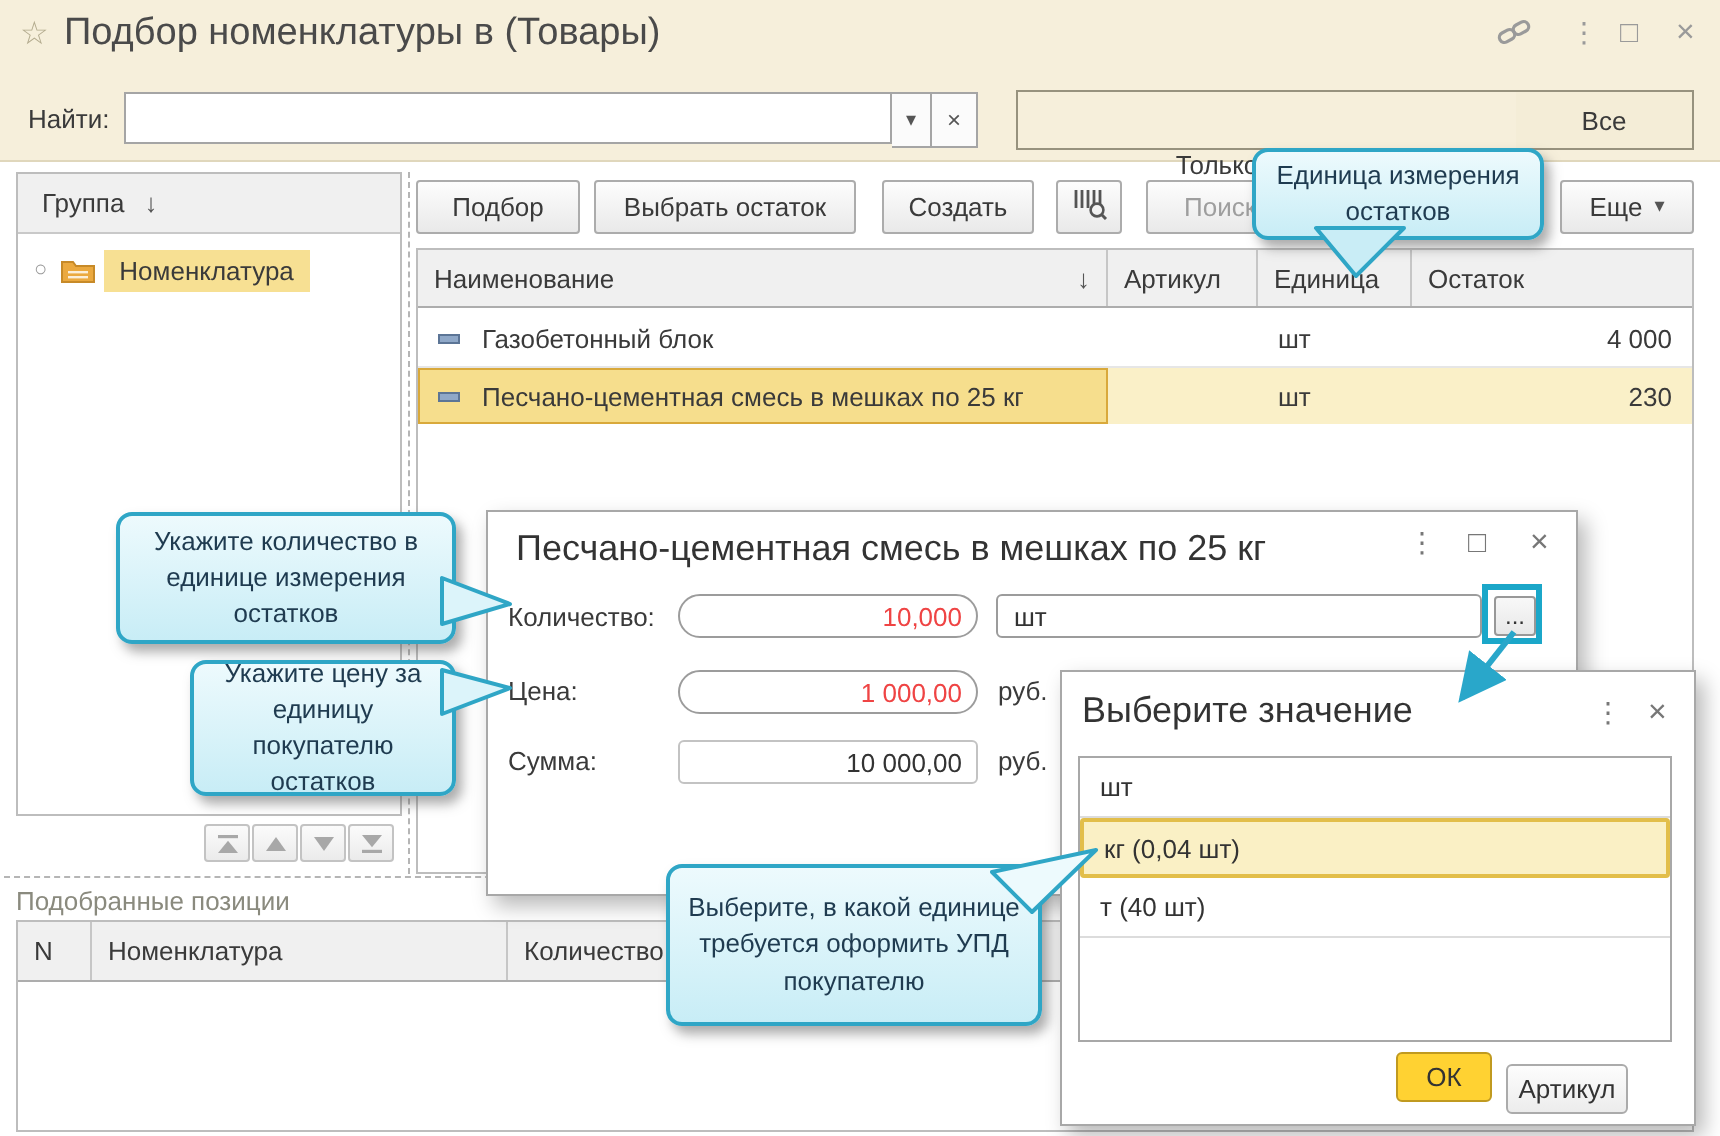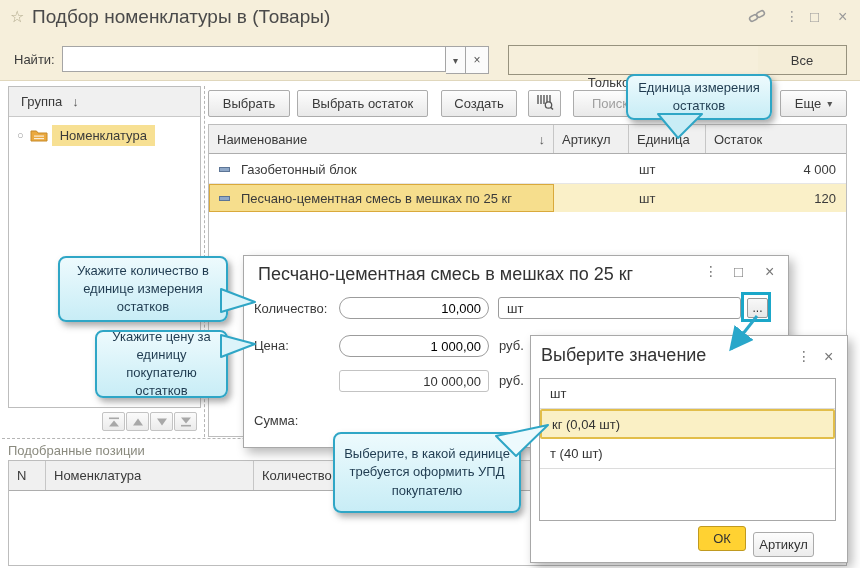--- a/index.html
+++ b/index.html
@@ -47,21 +47,21 @@
   .vdash{border-left:1px dashed #B5B5B5;width:0;}
   .hdash{border-top:1px dashed #B5B5B5;height:0;}
 
   
   .dialog{background:#fff;border:1px solid #A8A8A8;box-shadow:4px 5px 10px rgba(0,0,0,.28);box-sizing:border-box;}
   .dtitle{font-size:18px;color:#333;white-space:nowrap;}
   .dicon{font-size:14px;color:#777;}
   .field{border:1px solid #9C9C9C;border-radius:3px;background:#fff;font-size:13px;color:#333;box-sizing:border-box;display:flex;align-items:center;}
   .field.num{justify-content:flex-end;padding-right:7px;}
   .field.ro{border-color:#C3C3C3;}
-  input.fieldin{border:1px solid #9C9C9C;border-radius:11px;background:#fff;font-size:13px;color:#000000;box-sizing:border-box;text-align:right;padding:0 7px;outline:none;width:100%;height:100%;}
+  input.fieldin{border:1px solid #9C9C9C;border-radius:11px;background:#fff;font-size:13px;color:#ef4444;box-sizing:border-box;text-align:right;padding:0 7px;outline:none;width:100%;height:100%;}
   .ellip-btn{border:1px solid #989898;border-radius:2px;background:linear-gradient(#F8F8F8,#E8E8E8);font-size:12px;color:#333;display:flex;align-items:center;justify-content:center;box-sizing:border-box;}
   .teal-frame{border:3px solid #1BA7C9;box-sizing:border-box;}
 
   .list{border:1px solid #A8A8A8;background:#fff;box-sizing:border-box;}
   .listitem{height:30px;display:flex;align-items:center;padding-left:10px;font-size:13px;color:#333;border-bottom:1px solid #DCDCDC;box-sizing:border-box;}
   .listitem.sel{background:#FAF0C5;border:2px solid #E2BE4A;border-radius:2px;}
   .okbtn{background:#FFD232;border:1px solid #C09A20;border-radius:3px;font-size:13px;color:#333;display:flex;align-items:center;justify-content:center;box-sizing:border-box;}
   .cancelbtn{background:linear-gradient(#FDFDFD,#ECECEC);border:1px solid #ABABAB;border-radius:3px;font-size:13px;color:#333;display:flex;align-items:center;justify-content:center;box-sizing:border-box;}
 
   
@@ -141,21 +141,21 @@
         <svg width="12" height="10" viewBox="0 0 12 10">
           <polygon points="1,0.5 11,0.5 6,6.6" fill="#A8A8A8"></polygon>
           <rect x="1" y="7.9" width="10" height="1.6" fill="#A8A8A8"></rect>
         </svg>
       </div>
   </div>
 
   <div class="abs vdash" style="left:204px;top:86px;height:351px;"></div>
   <div class="abs hdash" style="left:2px;top:438px;width:845px;"></div>
 
-  <div class="abs btn" style="left:208px;top:90px;width:82px;height:27px;">Выбрать</div>
+  <div class="abs btn" style="left:208px;top:90px;width:82px;height:27px;">Подбор</div>
   <div class="abs btn" style="left:297px;top:90px;width:131px;height:27px;">Выбрать остаток</div>
   <div class="abs btn" style="left:441px;top:90px;width:76px;height:27px;">Создать</div>
   <div class="abs btn" style="left:528px;top:90px;width:33px;height:27px;">
     <span>
       <svg width="18" height="16" viewBox="0 0 18 16">
           <g stroke="#555" stroke-width="1.4">
             <line x1="2" y1="1" x2="2" y2="10"></line>
             <line x1="5" y1="1" x2="5" y2="10"></line>
             <line x1="8" y1="1" x2="8" y2="10"></line>
             <line x1="11" y1="1" x2="11" y2="8"></line>
@@ -200,21 +200,21 @@
       <div style="flex:1;text-align:right;padding-right:10px;" class="txt">4 000</div>
     </div>
 
     <div class="selrow" style="display:flex;align-items:center;height:28px;">
       <div class="selcell" style="width:345px;height:28px;display:flex;align-items:center;">
           <span class="itemdash" style="margin-left:9px;"></span>
           <span class="txt" style="margin-left:11px;">Песчано-цементная смесь в мешках по 25 кг</span>
         </div>
       <div style="width:75px;" class="txt"></div>
       <div style="width:77px;padding-left:10px;box-sizing:border-box;" class="txt">шт</div>
-      <div style="flex:1;text-align:right;padding-right:10px;" class="txt">120</div>
+      <div style="flex:1;text-align:right;padding-right:10px;" class="txt">230</div>
     </div>
   </div>
 
   <div class="abs gray" style="left:8px;top:443px;font-size:13px;">Подобранные позиции</div>
   <div class="abs tbl" style="left:8px;top:460px;width:839px;height:106px;">
     <div class="thead" style="height:29px;">
       <div class="th" style="width:37px;">
           <span>N</span>
         </div>
       <div class="th" style="width:208px;">
@@ -235,21 +235,21 @@
 
     <div class="abs lbl" style="left:10px;top:45px;">Количество:</div>
     <div class="abs" style="left:95px;top:41px;width:150px;height:22px;"><input class="fieldin" value="10,000" style=""></div>
     <div class="abs field" style="left:254px;top:41px;width:243px;height:22px;padding-left:8px;">шт</div>
     <div class="abs ellip-btn" style="left:503px;top:42px;width:21px;height:20px;">...</div>
 
     <div class="abs lbl" style="left:10px;top:82px;">Цена:</div>
     <div class="abs" style="left:95px;top:79px;width:150px;height:22px;"><input class="fieldin" value="1 000,00" style=""></div>
     <div class="abs lbl" style="left:255px;top:82px;">руб.</div>
 
-    <div class="abs lbl" style="left:10px;top:117px;margin-top:40px;">Сумма:</div>
+    <div class="abs lbl" style="left:10px;top:117px;">Сумма:</div>
     <div class="abs field num ro" style="left:95px;top:114px;width:150px;height:22px;">10 000,00</div>
     <div class="abs lbl" style="left:255px;top:117px;">руб.</div>
   </div>
 
   <div class="abs teal-frame" style="left:741px;top:292px;width:30px;height:30px;z-index:55;"></div>
 
   <div class="abs dialog" style="left:530px;top:335px;width:318px;height:228px;z-index:50;">
     <div class="dtitle abs" style="left:10px;top:9px;">Выберите значение</div>
     <div class="abs dicon" style="left:266px;top:12px;">⋮</div>
     <div class="abs dicon" style="left:293px;top:12px;font-size:16px;">×</div>

